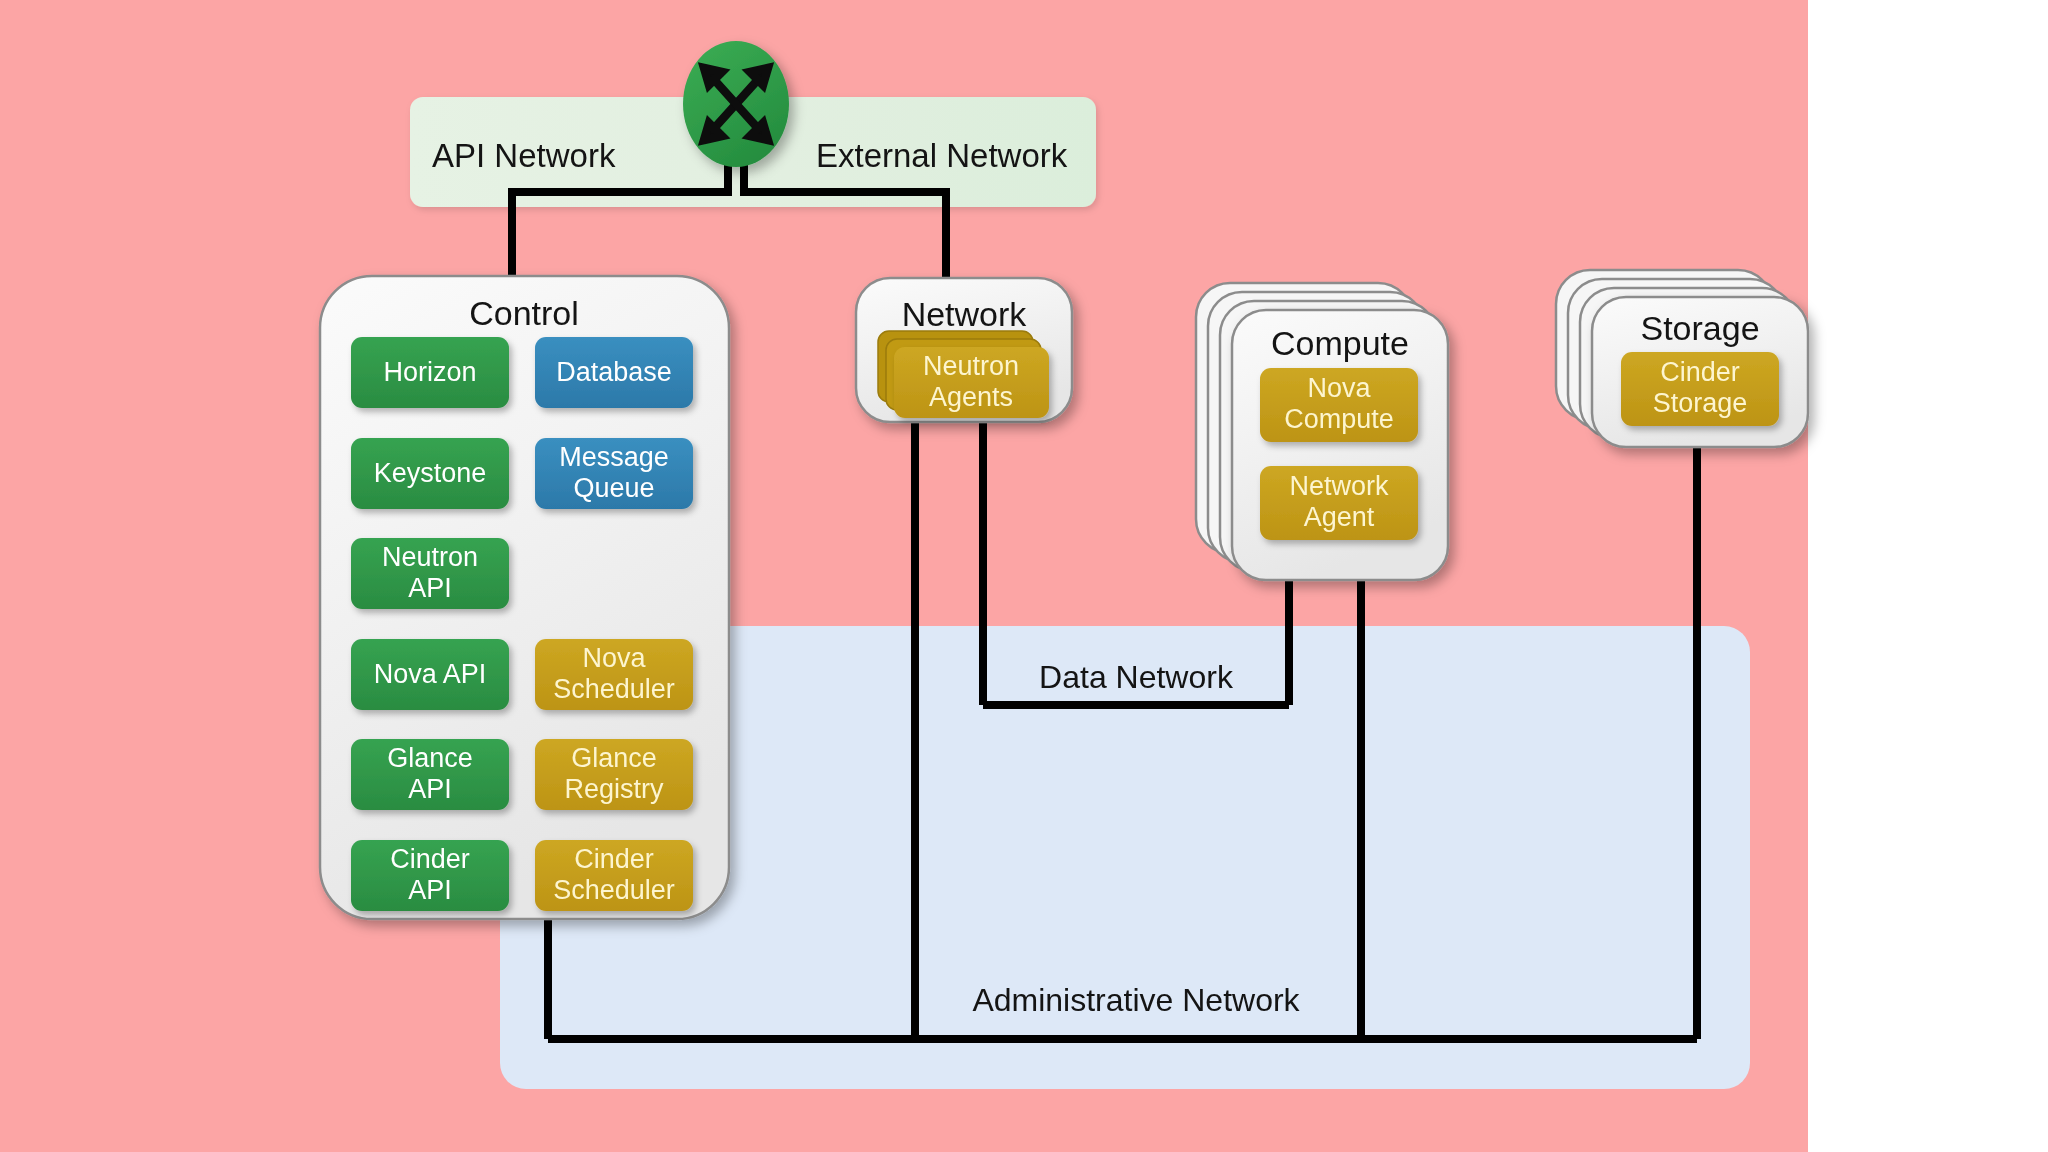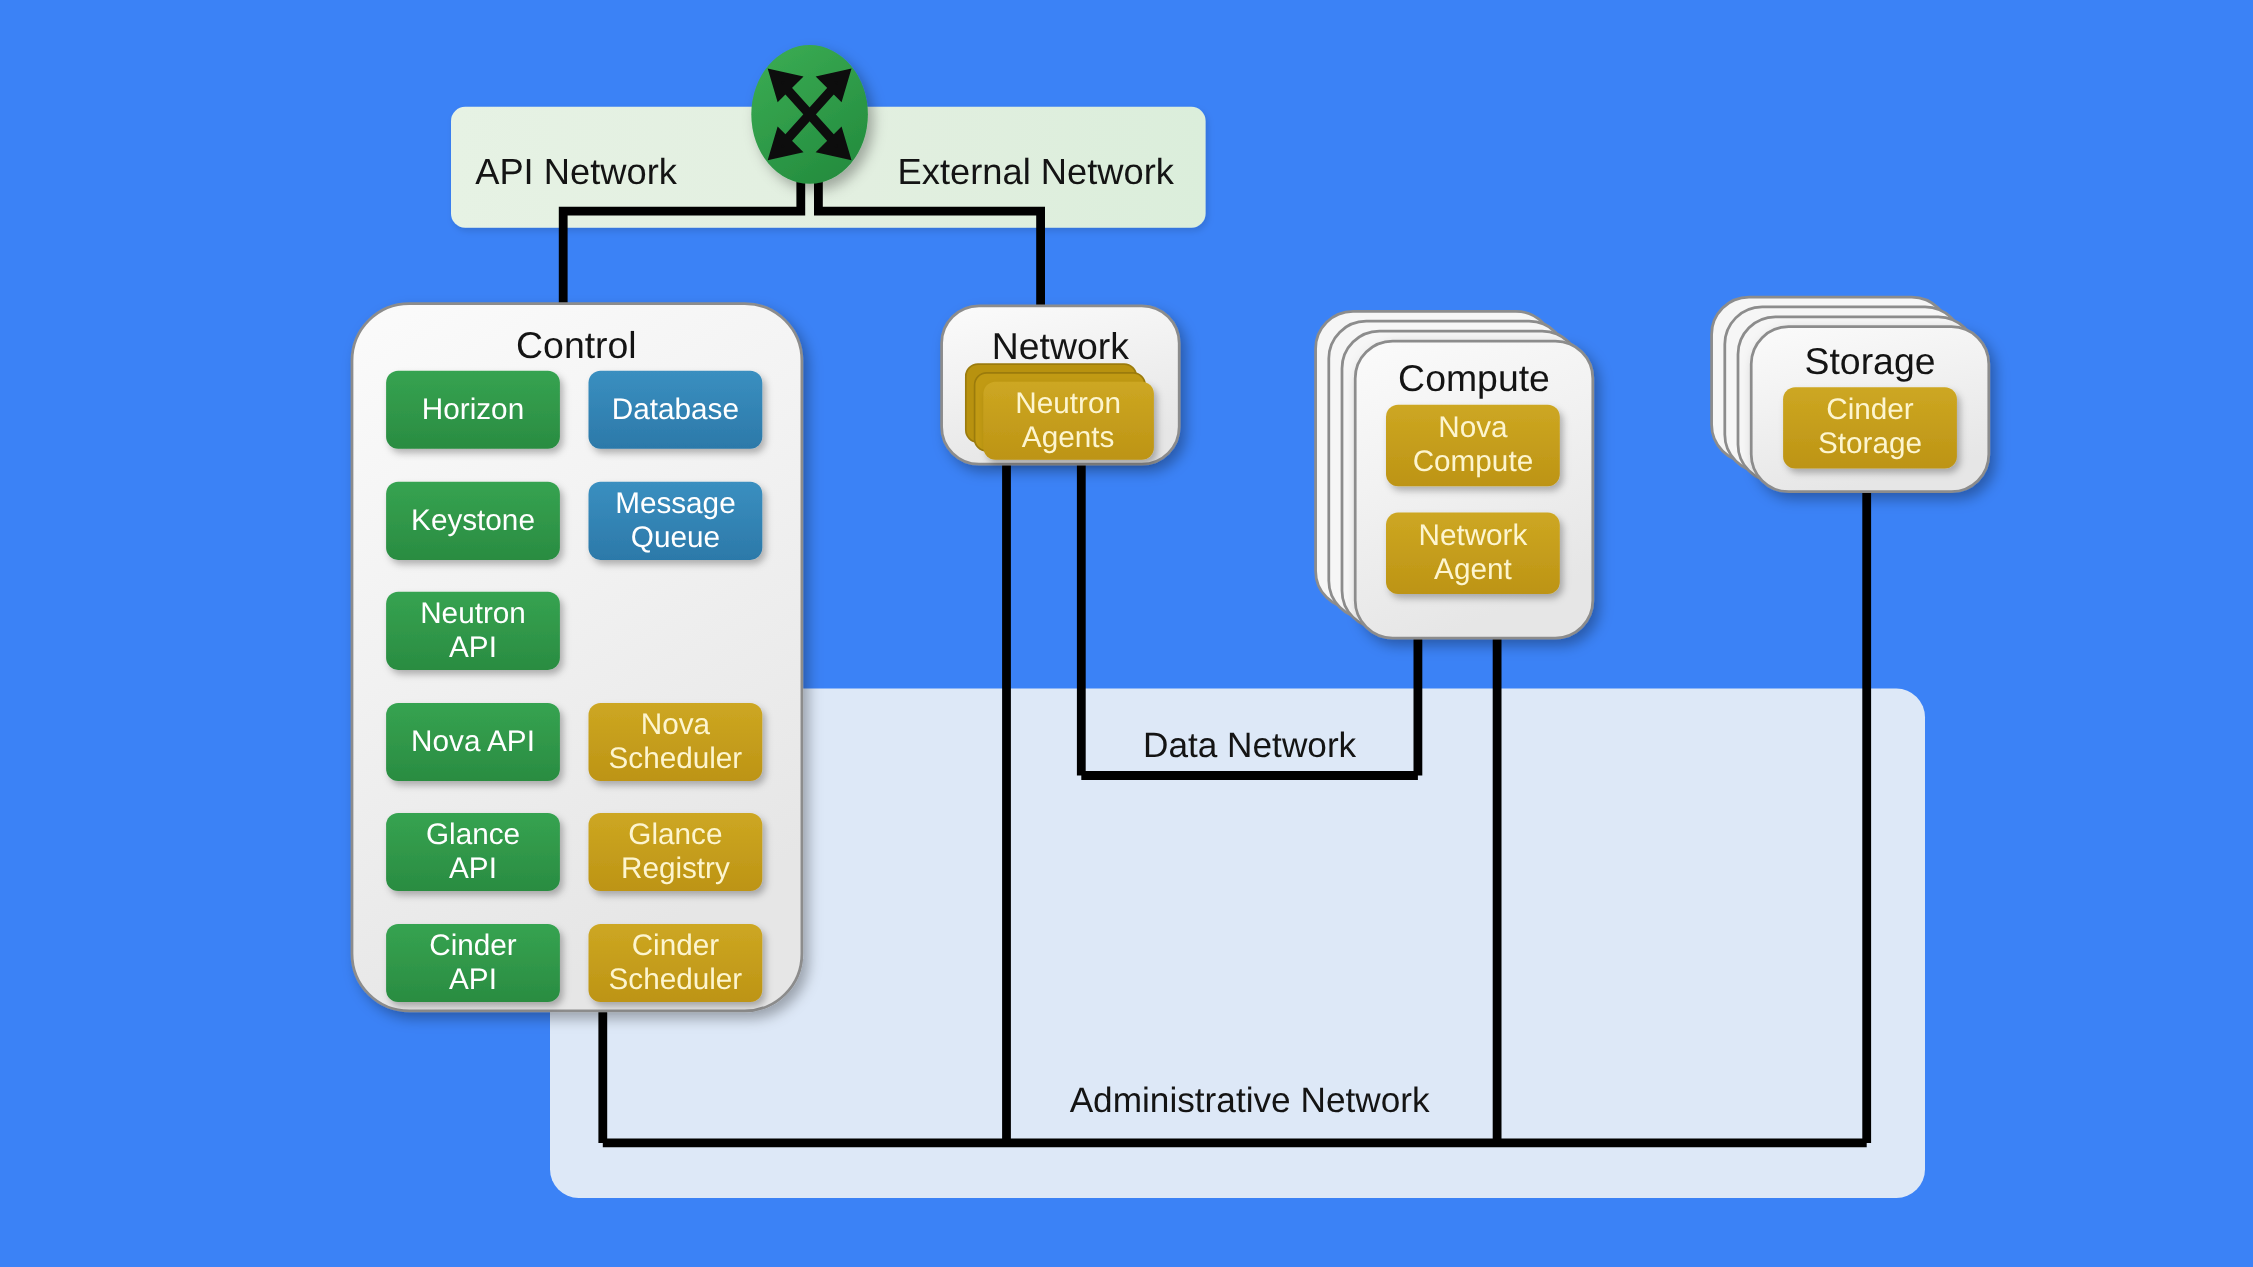--- a/index.html
+++ b/index.html
@@ -8,23 +8,23 @@
     background: #ffffff;
   }
   body {
     width: 2048px;
     height: 1152px;
     overflow: hidden;
     font-family: "Liberation Sans", sans-serif;
   }
   #stage {
     position: relative;
-    width: 2048px;
+    width: 1808px;
     height: 1152px;
-    background: #3b82f6;
+    background: #fca5a5;
   }
   #diagram {
     position: absolute;
     left: 0;
     top: 0;
     width: 2048px;
     height: 1152px;
     display: block;
   }
   .node-title {

